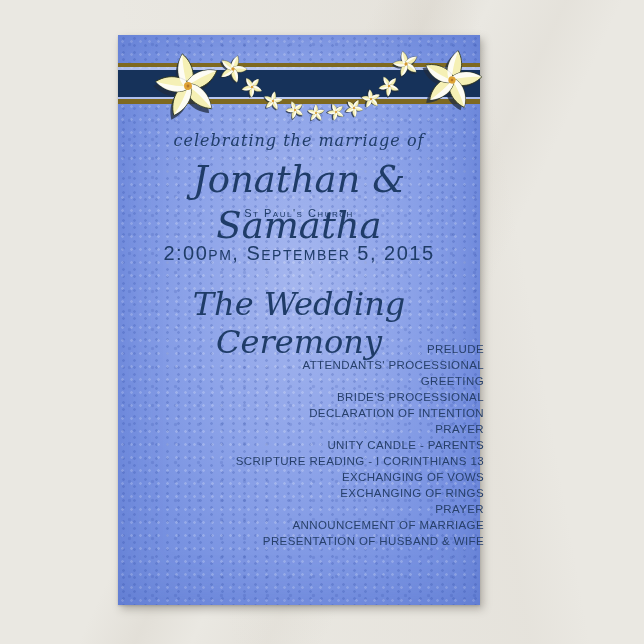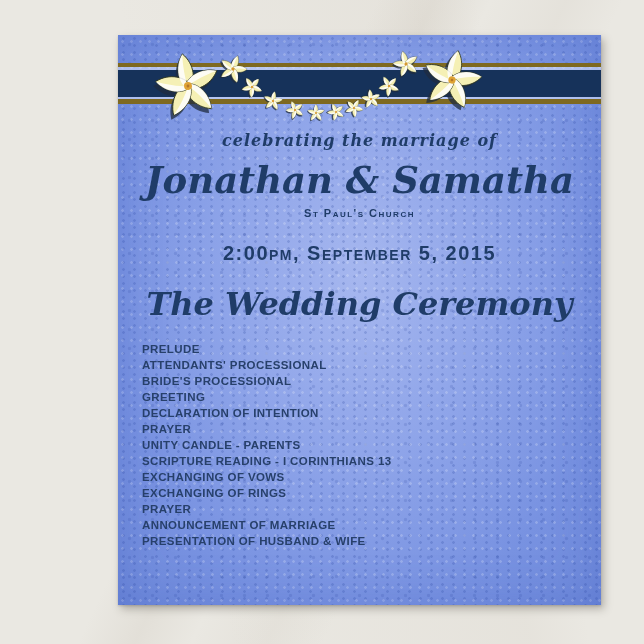--- a/index.html
+++ b/index.html
@@ -13,48 +13,47 @@
   }
   *{margin:0;padding:0;box-sizing:border-box;}
   html,body{width:644px;height:644px;overflow:hidden;}
   body{font-family:"Liberation Sans",sans-serif;}
   .stage{position:relative;width:644px;height:644px;
     background:
       linear-gradient(115deg, transparent 40%, rgba(180,170,155,.14) 46%, transparent 52%, rgba(180,170,155,.10) 60%, transparent 66%),
       linear-gradient(80deg, transparent 30%, rgba(190,180,165,.10) 70%, transparent 78%),
       var(--page_background,#eae8e2);
   }
-  .card{position:absolute;left:118px;top:35px;width:483px;height:570px;
+  .card{position:absolute;left:118px;top:35px;width:362px;height:570px;
     background-color:var(--card_blue,#7e97e4);
     background-image:
       radial-gradient(circle, rgba(255,255,255,.20) 1px, transparent 1.6px),
       radial-gradient(circle, rgba(30,60,150,.20) 1px, transparent 1.6px),
       radial-gradient(circle, rgba(25,50,140,.14) 1.2px, transparent 2.1px),
       radial-gradient(ellipse at 50% 42%, #a6b7ef 0%, #8ea4e9 40%, #7892e1 74%, #6e89da 100%);
     background-size:9px 13px, 11px 7px, 23px 19px, 100% 100%;
     box-shadow:3px 4px 8px rgba(90,85,75,.38), 0 1px 2px rgba(0,0,0,.15),
                inset 0 0 48px rgba(60,90,190,.30);
-    font-weight:bold;
   }
   .band{position:absolute;left:0;top:28px;width:100%;}
   .stripe-gold-top{height:4px;background:var(--stripe_gold,#7e6920);}
   .stripe-light-top{height:3px;background:rgba(226,234,252,.55);}
   .band-navy{height:27px;background:var(--band_navy,#16325a);}
   .stripe-light-bottom{height:2px;background:rgba(226,234,252,.55);}
   .stripe-gold-bottom{height:5px;background:var(--stripe_gold,#7e6920);}
   .flowers{position:absolute;inset:0;pointer-events:none;}
   .flower{position:absolute;transform:translate(-50%,-50%);}
   .txt{position:absolute;left:0;width:100%;text-align:center;color:var(--text_navy,#1f3c68);}
   .script{font-family:"DejaVu Serif",serif;font-style:italic;}
   .intro{top:96px;font-size:16px;letter-spacing:1px;}
   .names{top:122px;font-size:37px;line-height:46px;}
   .venue{top:172px;font-size:11px;font-variant:small-caps;letter-spacing:1.5px;}
   .datetime{top:207px;font-size:20px;font-variant:small-caps;letter-spacing:1.5px;}
   .ceremony-title{top:250px;font-size:32px;}
-  .program{position:absolute;left:16px;top:306px;width:100%;text-align:left;padding-left:8px;}
+  .program{position:absolute;left:4px;top:306px;width:100%;text-align:right;padding-left:8px;}
   .program-item{font-size:11.5px;line-height:16px;letter-spacing:.4px;color:#27406b;}
 </style>
 </head>
 <body>
 
 <div class="stage">
   <div class="card">
 
     <div class="band">
       <div class="stripe-gold-top"></div>
@@ -393,22 +392,22 @@
 
     <div class="txt script intro">celebrating the marriage of</div>
     <div class="txt script names">Jonathan &amp; Samatha</div>
     <div class="txt venue">St Paul's Church</div>
     <div class="txt datetime">2:00pm, September 5, 2015</div>
     <div class="txt script ceremony-title">The Wedding Ceremony</div>
 
     <div class="program">
         <div class="program-item">PRELUDE</div>
         <div class="program-item">ATTENDANTS' PROCESSIONAL</div>
+        <div class="program-item">GREETING</div>
         <div class="program-item">BRIDE'S PROCESSIONAL</div>
-        <div class="program-item">GREETING</div>
         <div class="program-item">DECLARATION OF INTENTION</div>
         <div class="program-item">PRAYER</div>
         <div class="program-item">UNITY CANDLE - PARENTS</div>
         <div class="program-item">SCRIPTURE READING - I CORINTHIANS 13</div>
         <div class="program-item">EXCHANGING OF VOWS</div>
         <div class="program-item">EXCHANGING OF RINGS</div>
         <div class="program-item">PRAYER</div>
         <div class="program-item">ANNOUNCEMENT OF MARRIAGE</div>
         <div class="program-item">PRESENTATION OF HUSBAND &amp; WIFE</div>
       </div>

